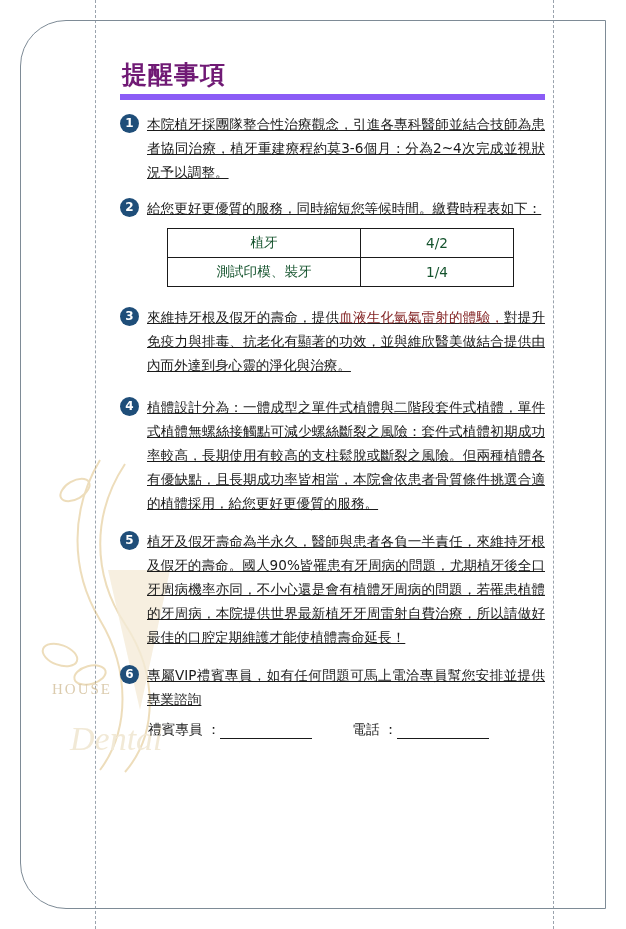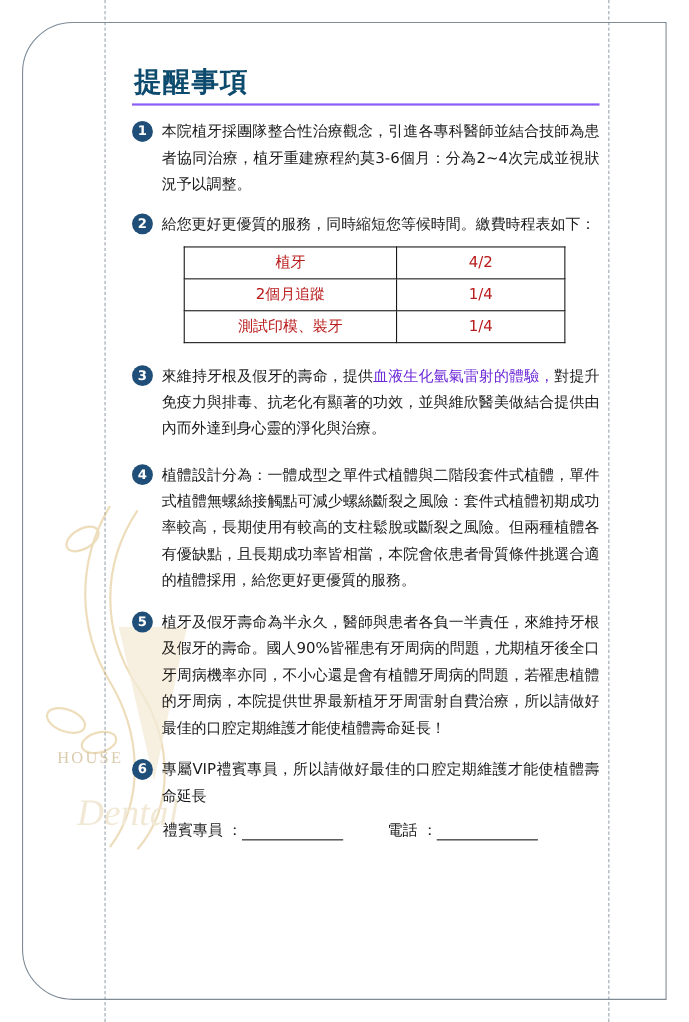--- a/index.html
+++ b/index.html
@@ -54,27 +54,27 @@
 
   
   .content {
     position: absolute;
     left: 120px;
     top: 58px;
     width: 425px;
   }
 
   .doc-title {
-    color: #0c4a6e;
+    color: #701a75;
     font-size: 25px;
     font-weight: bold;
     letter-spacing: 1px;
     margin: 0 0 6px 0;
     padding: 0 0 3px 2px;
-    border-bottom: 2px solid #8b5cf6;
+    border-bottom: 6px solid #8b5cf6;
     display: block;
     width: 425px;
     box-sizing: border-box;
   }
 
   .item {
     display: flex;
     align-items: flex-start;
     margin-top: 12px;
   }
@@ -91,38 +91,39 @@
     margin-right: 8px;
     margin-top: 2px;
     font-weight: bold;
   }
   .body {
     flex: 1 1 auto;
     font-size: 13.6px;
     line-height: 24px;
     color: #1a1a1a;
     text-align: justify;
+    text-decoration: underline;
   }
   .body .hl {
-    color: #6d28d9;
+    color: #7f1d1d;
   }
 
   
   .fee-table {
     border-collapse: collapse;
     margin: 8px 0 2px 47px;
     width: 340px;
     table-layout: fixed;
   }
   .fee-table td {
     border: 1px solid #1a1a1a;
     text-align: center;
     font-size: 13.6px;
     height: 26px;
-    color: #b91c1c;
+    color: #14532d;
   }
   .fee-table td.c1 { width: 190px; }
   .fee-table td.c2 { width: 150px; }
 
   
   .sign-row {
     display: flex;
     align-items: flex-end;
     margin: 10px 0 0 28px;
     font-size: 13.6px;
@@ -175,24 +176,20 @@
       <div class="body">給您更好更優質的服務，同時縮短您等候時間。繳費時程表如下：</div>
     </div>
 
     <table class="fee-table">
       <tbody>
         <tr>
           <td class="c1">植牙</td>
           <td class="c2">4/2</td>
         </tr>
         <tr>
-          <td class="c1">2個月追蹤</td>
-          <td class="c2">1/4</td>
-        </tr>
-        <tr>
           <td class="c1">測試印模、裝牙</td>
           <td class="c2">1/4</td>
         </tr>
       </tbody>
     </table>
 
     <div class="item" style="margin-top:18px;">
       <div class="num">3</div>
       <div class="body"><span>來維持牙根及假牙的壽命，提供</span><span class="hl">血液生化氫氣雷射的體驗，</span><span>對提升免疫力與排毒、抗老化有顯著的功效，並與維欣醫美做結合提供由內而外達到身心靈的淨化與治療。</span></div>
     </div>
@@ -202,21 +199,21 @@
       <div class="body">植體設計分為：一體成型之單件式植體與二階段套件式植體，單件式植體無螺絲接觸點可減少螺絲斷裂之風險：套件式植體初期成功率較高，長期使用有較高的支柱鬆脫或斷裂之風險。但兩種植體各有優缺點，且長期成功率皆相當，本院會依患者骨質條件挑選合適的植體採用，給您更好更優質的服務。</div>
     </div>
 
     <div class="item" style="margin-top:14px;">
       <div class="num">5</div>
       <div class="body">植牙及假牙壽命為半永久，醫師與患者各負一半責任，來維持牙根及假牙的壽命。國人90%皆罹患有牙周病的問題，尤期植牙後全口牙周病機率亦同，不小心還是會有植體牙周病的問題，若罹患植體的牙周病，本院提供世界最新植牙牙周雷射自費治療，所以請做好最佳的口腔定期維護才能使植體壽命延長！</div>
     </div>
 
     <div class="item" style="margin-top:14px;">
       <div class="num">6</div>
-      <div class="body">專屬VIP禮賓專員，所以請做好最佳的口腔定期維護才能使植體壽命延長</div>
+      <div class="body">專屬VIP禮賓專員，如有任何問題可馬上電洽專員幫您安排並提供專業諮詢</div>
     </div>
 
     <div class="sign-row">
       <span class="sign-label">禮賓專員 ：</span>
       <span class="sign-line line-a"></span>
       <span class="sign-label">電話 ：</span>
       <span class="sign-line line-b"></span>
     </div>
 
   </div>

